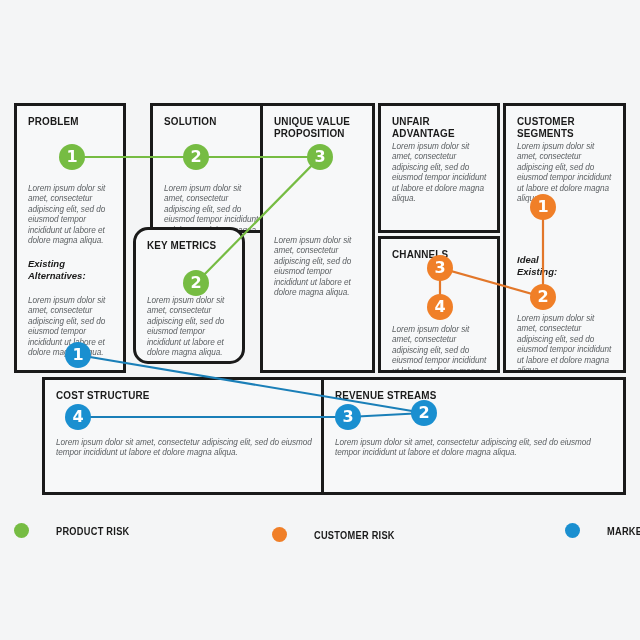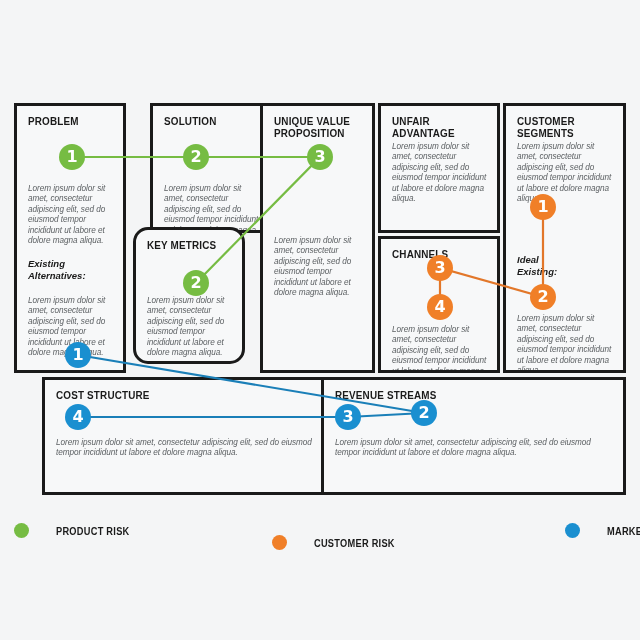--- a/index.html
+++ b/index.html
@@ -203,21 +203,21 @@
   <div class="marker m-blue" style="left:78px;  top:355px;">1</div>
   <div class="marker m-blue" style="left:424px; top:413px;">2</div>
   <div class="marker m-blue" style="left:348px; top:417px;">3</div>
   <div class="marker m-blue" style="left:78px;  top:417px;">4</div>
 
   <div id="legend">
     <div class="legend-item" style="left:14px; top:8px;">
       <span class="legend-dot" style="background:#76bc43;"></span>
       <span class="legend-text">PRODUCT RISK</span>
     </div>
-    <div class="legend-item" style="left:272px; top:20px;text-align:center;">
+    <div class="legend-item" style="left:272px; top:12px;text-align:center;">
       <span class="legend-dot" style="background:#f07f28;"></span>
       <span class="legend-text">CUSTOMER RISK</span>
     </div>
     <div class="legend-item" style="left:565px; top:8px;">
       <span class="legend-dot" style="background:#1a8fd0;"></span>
       <span class="legend-text">MARKET RISK</span>
     </div>
   </div>
 
 </div>

